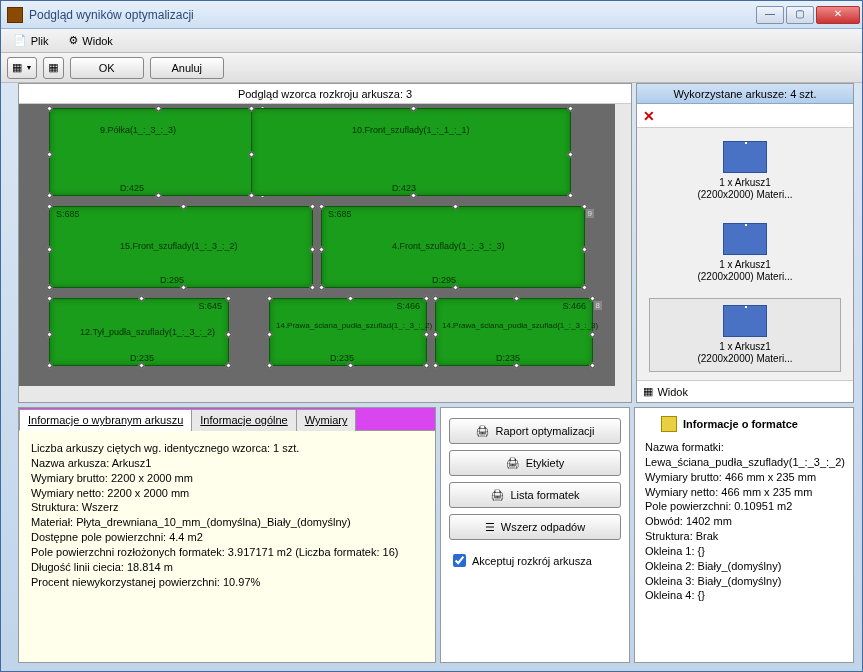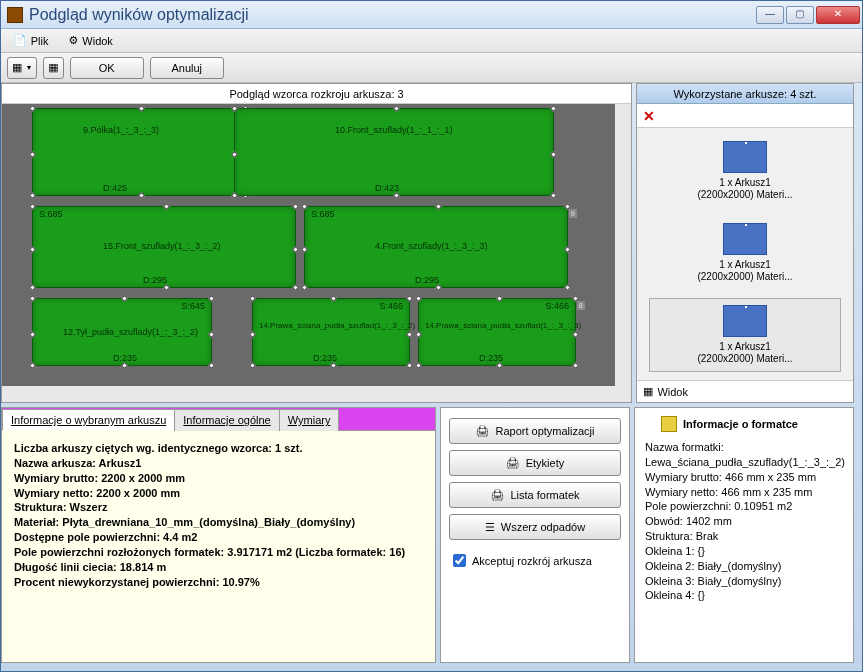--- a/index.html
+++ b/index.html
@@ -2,35 +2,35 @@
 <html><head>
 <meta charset="utf-8">
 <style>
 * { box-sizing: border-box; margin: 0; padding: 0; font-family: Tahoma, sans-serif; font-size: 11px; }
 body { background: #e8e8e8; width: 863px; height: 672px; overflow: hidden; }
 
 .window { width: 863px; height: 672px; background: linear-gradient(#dde8f5,#c0d4ea); border: 1px solid #426a9e; display: flex; flex-direction: column; box-shadow: 0 0 8px rgba(0,0,0,0.3); }
 
 .titlebar { height: 28px; background: linear-gradient(#e8f0fa,#cfe0f3); display: flex; align-items: center; padding: 0 2px 0 6px; border-bottom: 1px solid #94b2d4; }
 .titlebar-icon { width: 16px; height: 16px; background: #8a4a00; margin-right: 6px; border: 1px solid #5a3000; }
-.titlebar-text { flex: 1; color: #2a4a7a; font-size: 16px; }
+.titlebar-text { flex: 1; color: #2a4a7a; font-size: 12px; }
 .win-btns { display: flex; gap: 2px; }
 .win-btn { width: 28px; height: 18px; border: 1px solid #7a94b4; background: linear-gradient(#f0f4fa,#d0dae8); border-radius: 2px; text-align: center; line-height: 14px; font-size: 10px; color: #2a4a7a; }
 .win-btn.close { background: linear-gradient(#e88,#c33); color: #fff; width: 44px; border-color: #a33; }
 
 .menubar { height: 24px; background: linear-gradient(#f4f4f4,#e4e4e4); display: flex; align-items: center; padding: 0 8px; gap: 12px; border-bottom: 1px solid #bbb; }
 .menu-item { display: flex; align-items: center; gap: 4px; padding: 2px 4px; cursor: default; }
 .menu-icon { display: inline-block; }
 
 .toolbar { height: 30px; background: linear-gradient(#f4f4f4,#e0e0e0); display: flex; align-items: center; padding: 0 6px; gap: 6px; border-bottom: 1px solid #bbb; }
 .tb-btn { height: 22px; border: 1px solid #888; background: linear-gradient(#fff,#e0e0e0); border-radius: 3px; padding: 0 4px; display: flex; align-items: center; }
 .tb-btn.wide { width: 74px; justify-content: center; }
 .dropdown-arrow { font-size: 7px; margin-left: 3px; }
 
-.content { flex: 1; display: flex; flex-direction: column; padding: 0 8px 8px 0; gap: 4px; min-height: 0; }
+.content { flex: 1; display: flex; flex-direction: column; padding: 0 8px 8px 17px; gap: 4px; min-height: 0; }
 
 .upper { display: flex; gap: 4px; height: 320px; }
 .left-pane { flex: 1; display: flex; flex-direction: column; border: 1px solid #999; background: #fff; min-width: 0; }
 .left-header { height: 20px; background: #fff; border-bottom: 1px solid #ccc; text-align: center; line-height: 20px; }
 .cutting { flex: 1; background: #6a6a6a; position: relative; overflow: hidden; }
 .cutting-scroll-v { width: 16px; background: #e8e8e8; }
 .cutting-scroll-h { height: 16px; background: #e8e8e8; }
 .cutting-wrap { display: flex; flex: 1; min-height: 0; }
 
 .piece { position: absolute; background: #1a9d1a; border: 1px solid #0a5a0a; box-shadow: inset 0 0 6px rgba(0,0,0,0.3); }
@@ -50,21 +50,21 @@
 .sheet-thumb::before { content: ''; position: absolute; border: 1px solid #fff; }
 .sheet-lbl { font-size: 10px; line-height: 1.2; }
 .right-footer { height: 22px; border-top: 1px solid #ccc; display: flex; align-items: center; padding: 0 6px; gap: 4px; }
 
 .lower { flex: 1; display: flex; gap: 4px; min-height: 0; }
 
 .info-pane { flex: 1; border: 1px solid #999; background: #fff; display: flex; flex-direction: column; min-height: 0; }
 .tabs { display: flex; border-bottom: 1px solid #999; background: #d946ef; text-decoration: underline; }
 .tab { padding: 4px 8px; border: 1px solid #999; border-bottom: none; background: #e8e8e8; margin-right: -1px; position: relative; top: 1px; }
 .tab.active { background: #fff; border-bottom: 1px solid #fff; }
-.info-body { flex: 1; padding: 10px 12px; background: #ffffec; overflow: auto; font-weight: bold; }
+.info-body { flex: 1; padding: 10px 12px; background: #ffffec; overflow: auto; }
 .info-body div { line-height: 1.35; }
 
 .btn-pane { width: 190px; border: 1px solid #999; background: #fff; padding: 10px 8px; display: flex; flex-direction: column; gap: 6px; }
 .action-btn { height: 26px; border: 1px solid #888; background: linear-gradient(#fff,#e0e0e0); border-radius: 3px; display: flex; align-items: center; justify-content: center; gap: 6px; }
 .chk-row { display: flex; align-items: center; gap: 6px; margin-top: 8px; padding: 0 4px; }
 .chk-row input { accent-color: #2a6ad4; }
 
 .format-pane { width: 220px; border: 1px solid #999; background: #fff; padding: 8px 10px; overflow: auto; }
 .format-title { font-weight: bold; display: flex; align-items: center; gap: 6px; margin-bottom: 8px; margin-left: 16px; }
 .format-icon { width: 16px; height: 16px; background: #e8d040; border: 1px solid #a88800; }

